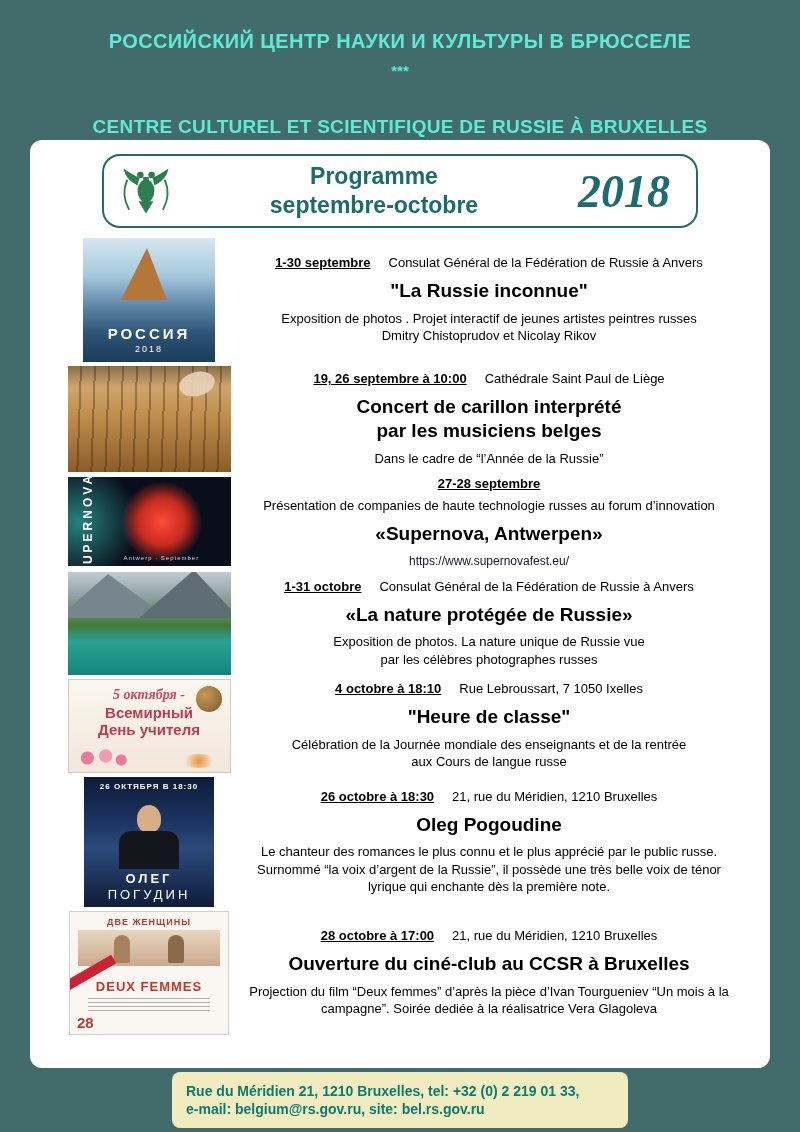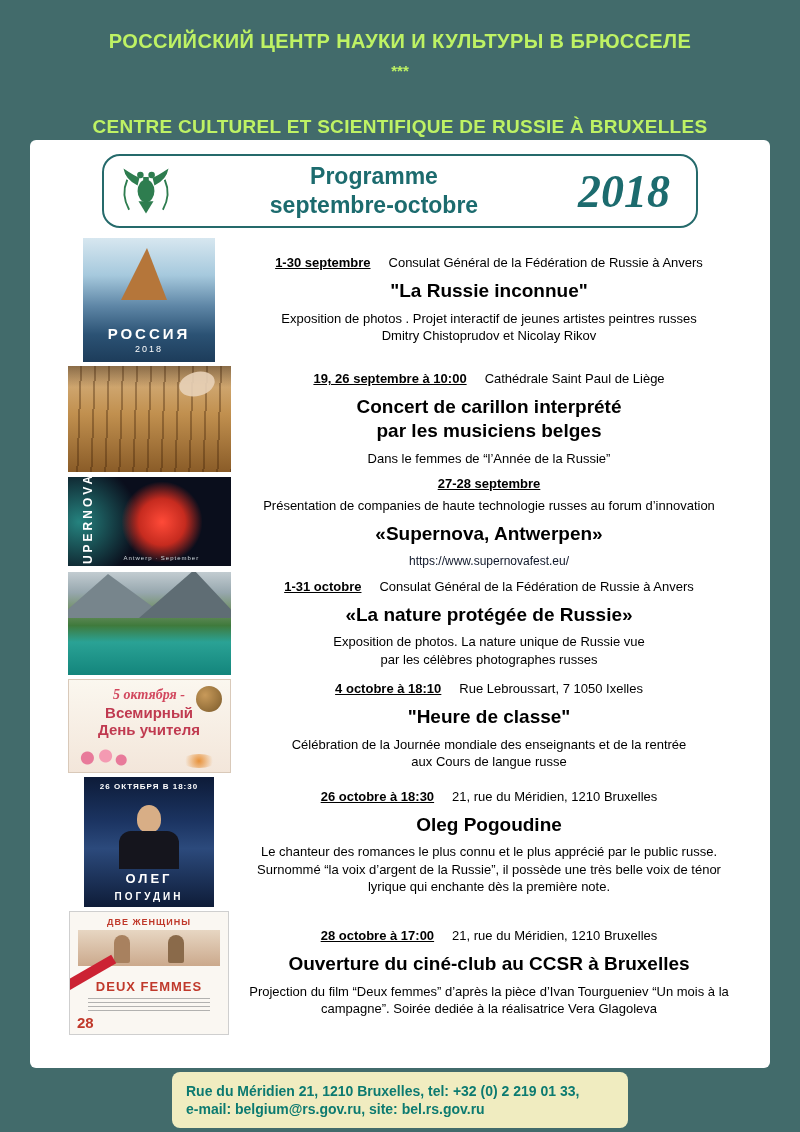--- a/index.html
+++ b/index.html
@@ -3,29 +3,29 @@
 <meta charset="utf-8">
 <style>
   html,body { margin:0; padding:0; background:#426b6b; }
   .page {
     position:relative; width:800px; height:1132px; margin:0 auto;
     background:#426b6b; overflow:hidden;
     font-family:"Liberation Sans", sans-serif; color:#000;
   }
 
   
-  .top-header { padding-top:30px; text-align:center; color:#bef264; }
+  .top-header { padding-top:30px; text-align:center; color:#5eead4; }
   .title-ru { font-size:20px; font-weight:bold; letter-spacing:0.4px; }
   .stars { font-size:15px; font-weight:bold; margin:9px 0; }
   .title-fr { font-size:19px; font-weight:bold; letter-spacing:0.3px;margin-top:37px; }
 
   
   .card {
     position:absolute; left:30px; right:30px; top:140px; bottom:64px;
-    background:#ffffff; border-radius:6px; overflow:hidden;
+    background:#ffffff; border-radius:12px; overflow:hidden;
   }
 
   
   .banner {
     width:596px; margin:14px auto 10px; box-sizing:border-box;
     border:2px solid #256a6b; border-radius:18px;
     display:flex; align-items:center; padding:5px 26px 5px 12px;
   }
   .banner-title {
     flex:1; text-align:center; color:#1c6b6e; font-weight:bold;
@@ -101,21 +101,21 @@
     background:radial-gradient(circle at 50% 50%, #e8923a, rgba(232,146,58,0) 75%); }
 
   .t6 { width:130px; height:130px; color:#fff; text-align:center;
     background:linear-gradient(180deg,#0d1b38 0%,#1c3563 35%,#2c4a7c 55%,#0e1c38 100%); }
   .t6-top { padding-top:5px; font-size:8px; font-weight:bold; letter-spacing:1px; }
   .t6-head { position:absolute; left:50%; top:28px; transform:translateX(-50%);
     width:24px; height:28px; border-radius:50% 50% 45% 45%; background:#d8ae86; }
   .t6-body { position:absolute; left:50%; top:54px; transform:translateX(-50%);
     width:60px; height:38px; border-radius:12px 12px 0 0; background:#15151d; }
   .t6-n1 { position:absolute; bottom:21px; width:100%; font-size:13px; font-weight:bold; letter-spacing:3px; }
-  .t6-n2 { position:absolute; bottom:5px; width:100%; font-size:10px; font-weight:bold; letter-spacing:3px; }
+  .t6-n2 { position:absolute; bottom:5px; width:100%; font-size:13px; font-weight:normal; letter-spacing:3px; }
 
   .t7 { width:160px; height:124px; box-sizing:border-box; background:#faf7f2;
     border:1px solid #cfcfcf; text-align:center; }
   .t7-ru { margin-top:5px; color:#c0392b; font-weight:bold; font-size:9px; letter-spacing:1px; }
   .t7-strip { width:142px; height:36px; margin:3px auto 2px; position:relative;
     background:linear-gradient(180deg,#e7d6c2,#cba98c); }
   .t7-f { position:absolute; top:5px; width:16px; height:28px; border-radius:8px 8px 2px 2px; }
   .t7-f1 { left:36px; background:#a8815f; }
   .t7-f2 { left:90px; background:#8a6a4a; }
   .t7-title { color:#c0392b; font-weight:bold; font-size:13px; letter-spacing:1px; margin-top:13px; }
@@ -197,21 +197,21 @@
             <div class="t2-hand"></div>
           </div>
         </div>
         <div class="text-col">
           <div class="dateline">
             <span class="date">19, 26 septembre à 10:00</span>
             <span class="loc">Cathédrale Saint Paul de Liège</span>
           </div>
           <div class="etitle">Concert de carillon interprété
 par les musiciens belges</div>
-          <div class="edesc">Dans le femmes de “l’Année de la Russie”</div>
+          <div class="edesc">Dans le cadre de “l’Année de la Russie”</div>
         </div>
       </div>
 
       <div class="event">
         <div class="thumb-col">
           <div class="thumb t3">
             <div class="t3-teal"></div>
             <div class="t3-red"></div>
             <div class="t3-brand">SUPERNOVA</div>
             <div class="t3-small">Antwerp · September</div>

